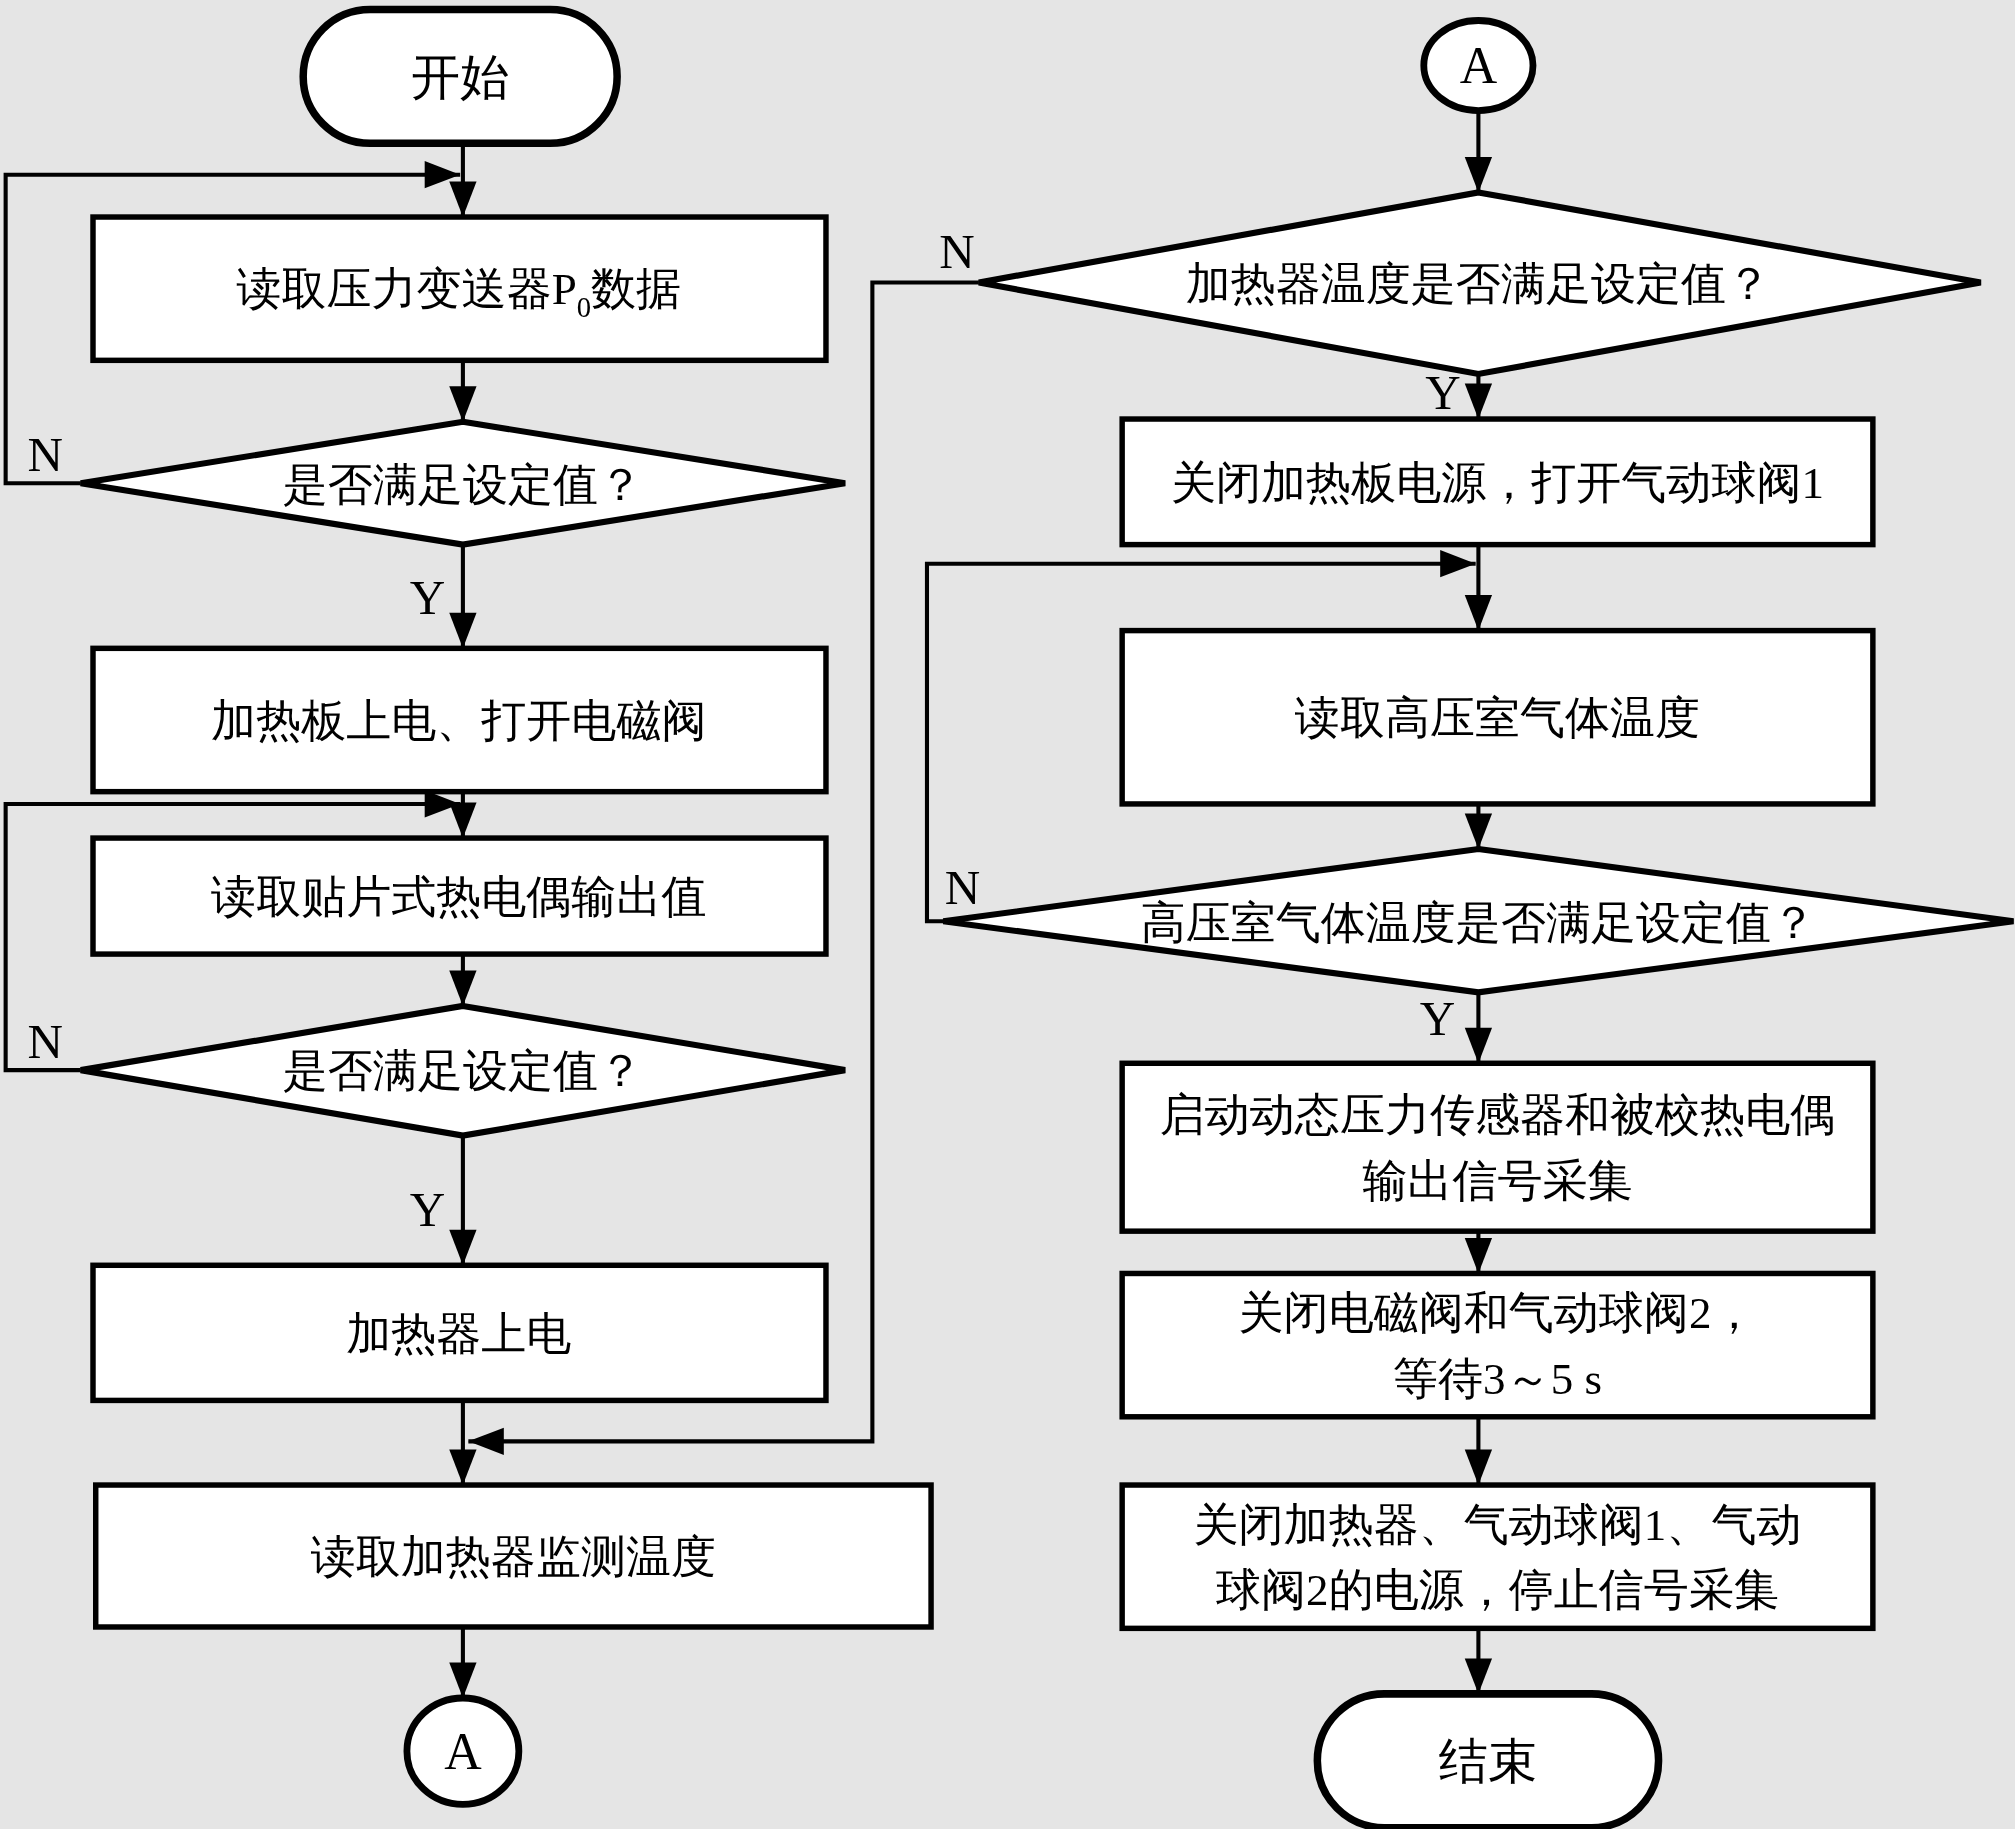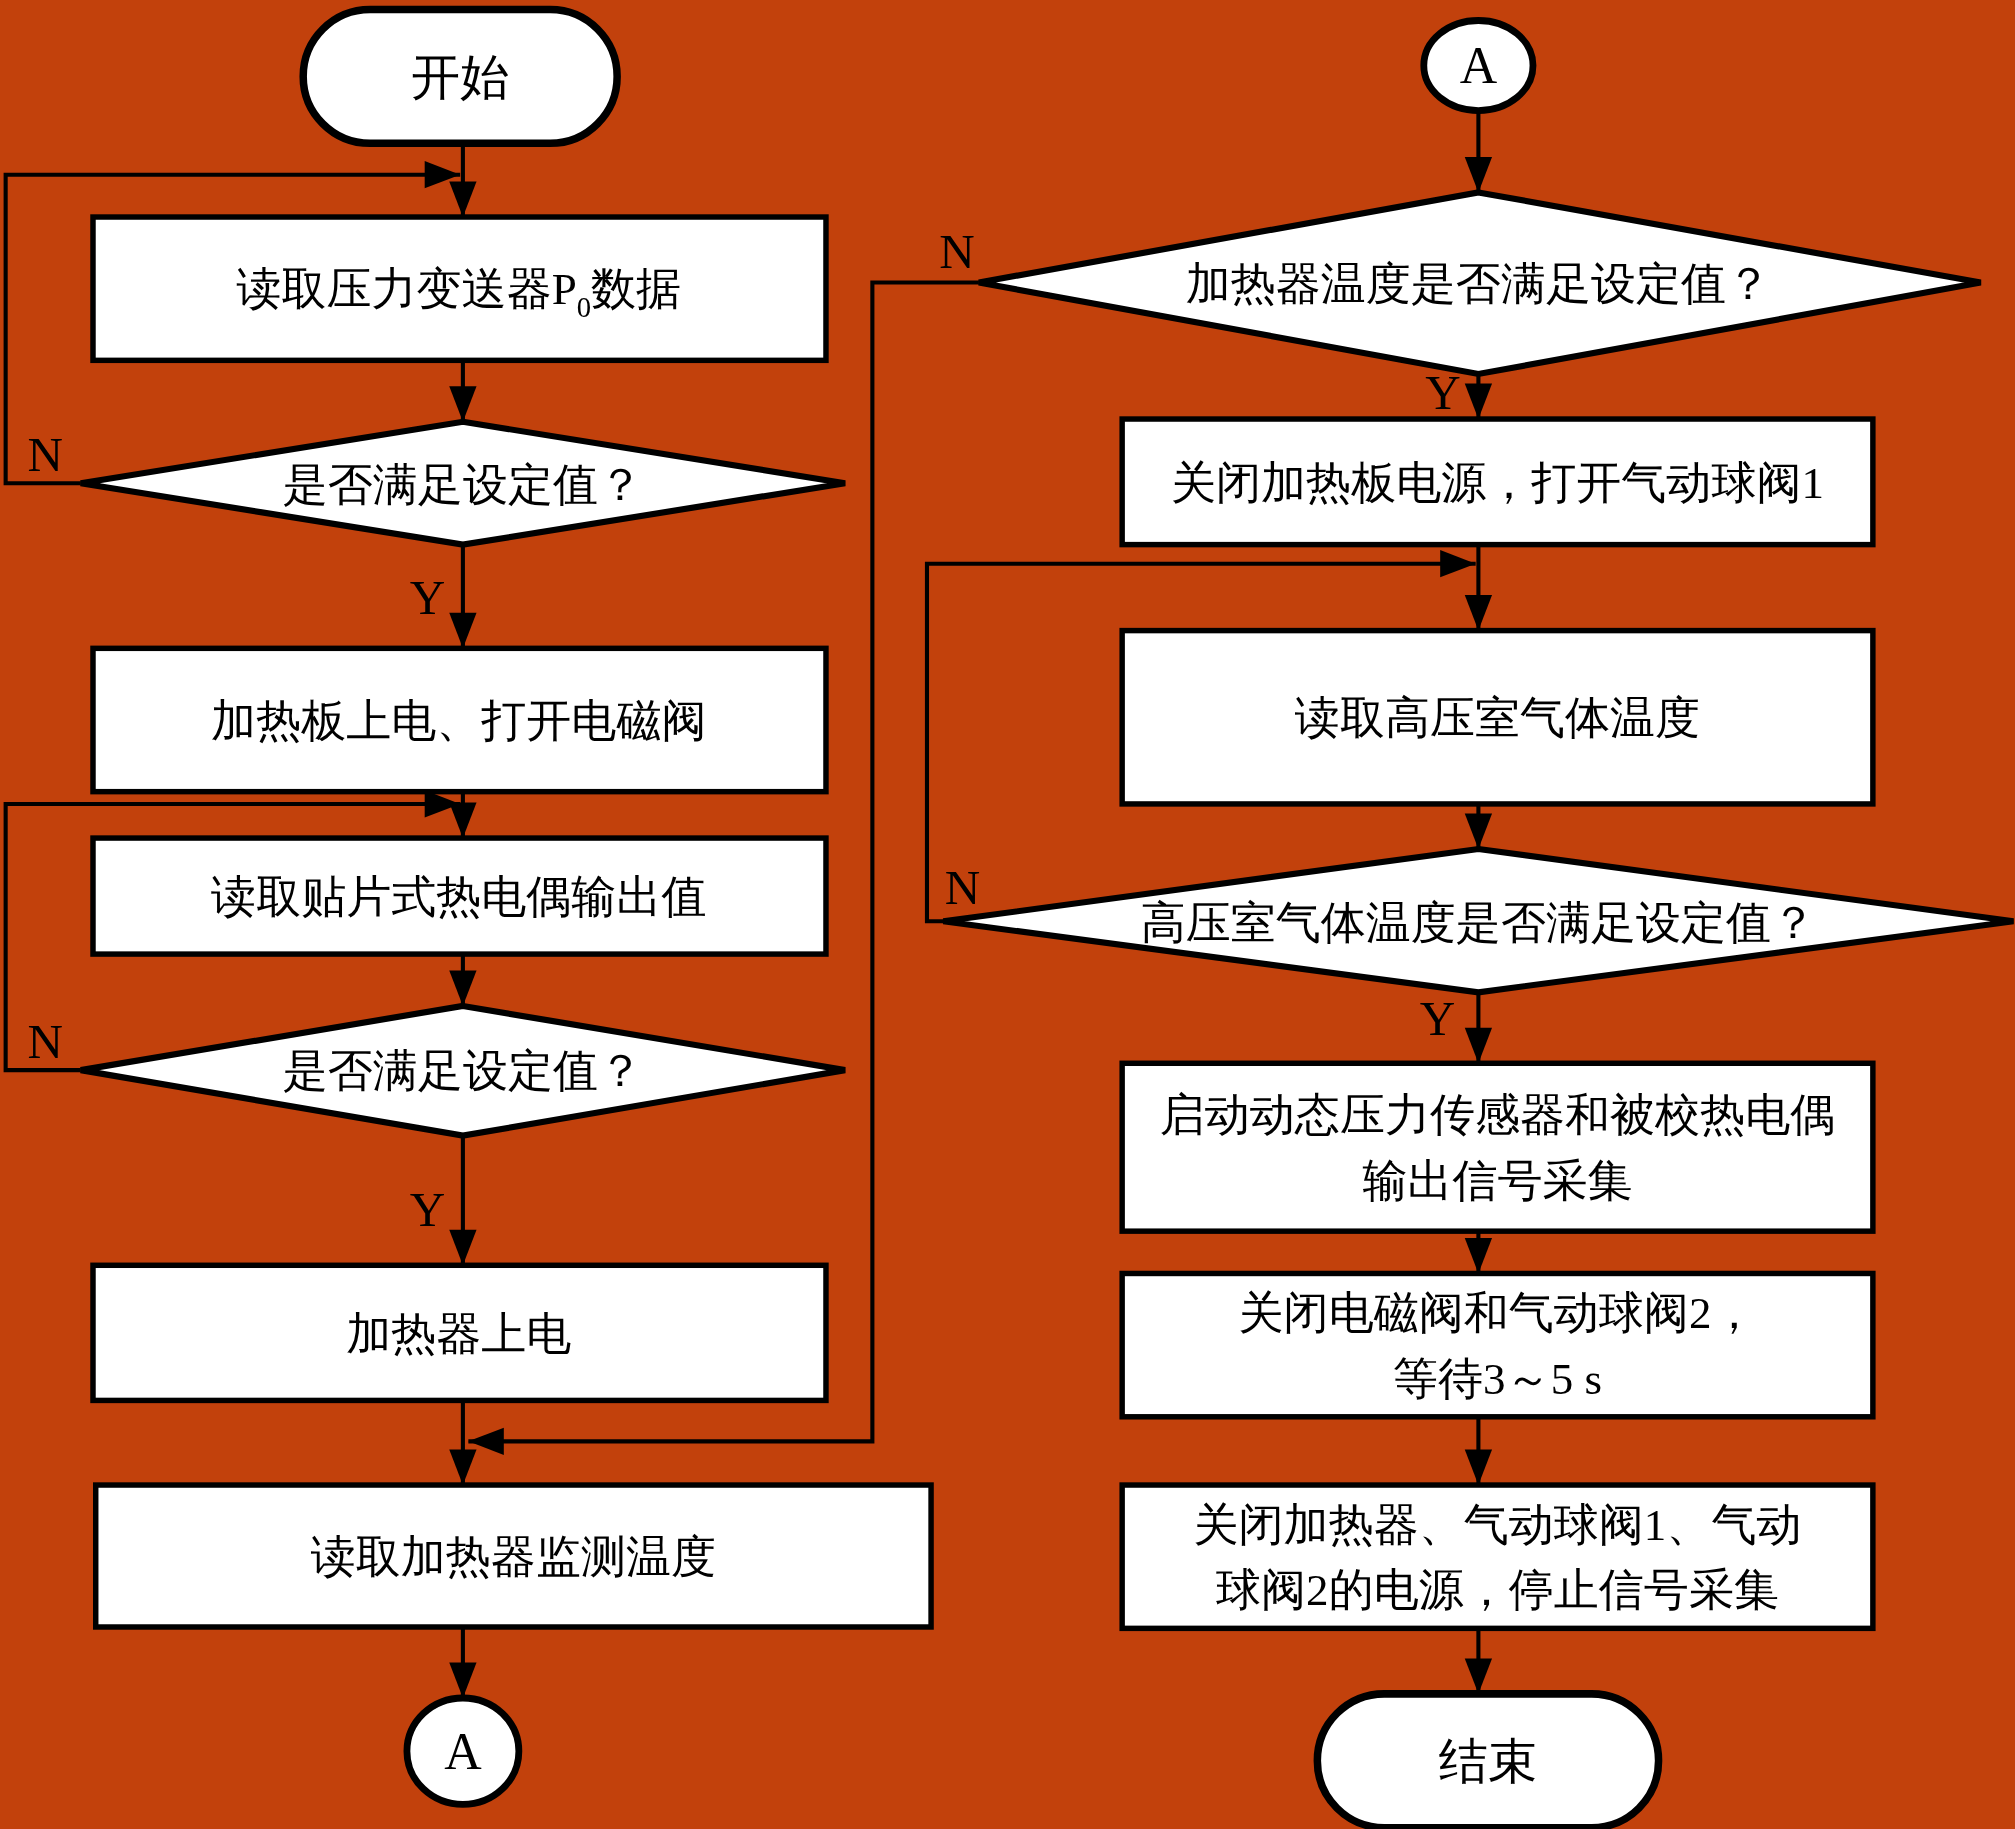--- a/index.html
+++ b/index.html
@@ -3,21 +3,21 @@
 <meta charset="utf-8">
 <style>
   html, body {
     margin: 0;
     padding: 0;
     background: #ffffff;
   }
   .stage {
     width: 2015px;
     height: 1829px;
-    background: #c2410c;
+    background: #e5e5e5;
     overflow: hidden;
   }
   svg {
     display: block;
   }
   text {
     font-family: "Liberation Serif", "DejaVu Serif", serif;
     fill: #000000;
   }
   .node-label { font-size: 33px; }

